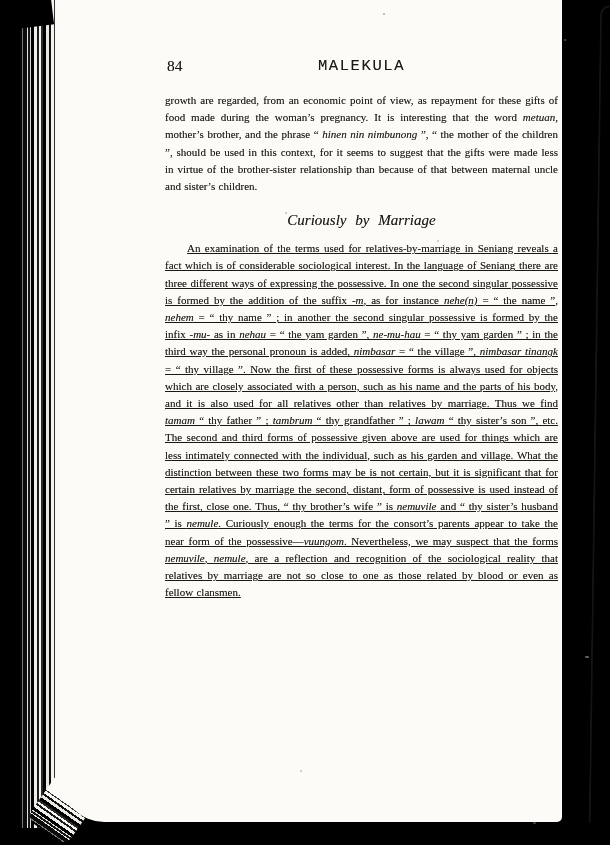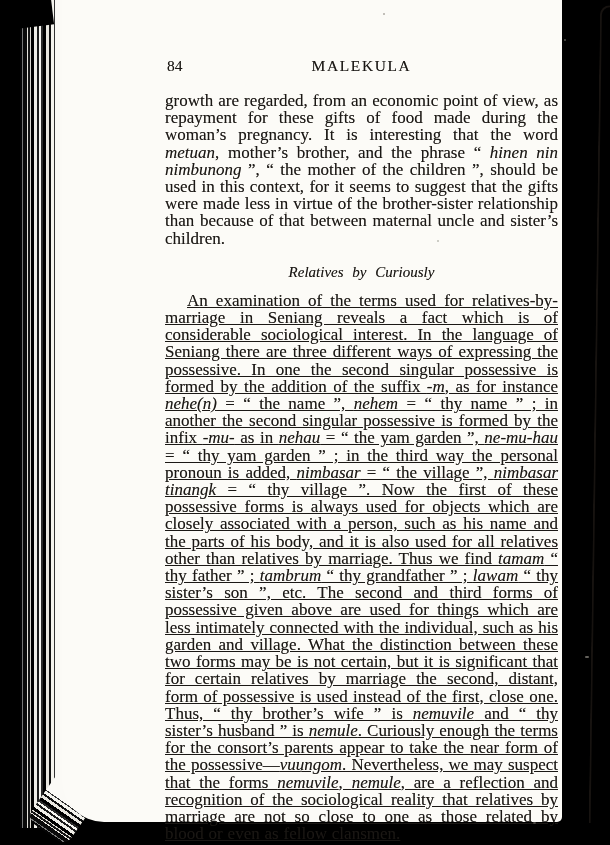--- a/index.html
+++ b/index.html
@@ -99,24 +99,25 @@
   }
   .page-number {
     position: absolute;
     left: 2px; top: 0;
   }
   .running-title {
     position: absolute;
     left: 0; right: 0; top: 0;
     text-align: center;
     letter-spacing: 1.6px;
+    font-family: Liberation Mono, monospace;
   }
   .para {
     margin: 0;
-    font-size: 17px;
+    font-size: 11px;
     line-height: 17.2px;
     text-align: justify;
     word-spacing: 0.6px;
   }
   .para.first {
     margin-top: 16px;
   }
   .para.indent {
     text-indent: 22px;
     text-decoration: underline;
@@ -155,21 +156,21 @@
   <div class="book-page"></div>
   <div class="right-page-edge"></div>
 
   <div class="text-block">
     <div class="page-header">
       <span class="page-number">84</span>
       <span class="running-title">MALEKULA</span>
     </div>
     <div>
         <p class="para first"><span>growth are regarded, from an economic point of view, as repayment for these gifts of food made during the woman’s pregnancy.  It is interesting that the word </span><i>metuan</i><span>, mother’s brother, and the phrase “ </span><i>hinen nin nimbunong</i><span> ”, “ the mother of the children ”, should be used in this context, for it seems to suggest that the gifts were made less in virtue of the brother-sister relationship than because of that between maternal uncle and sister’s children.</span></p>
-        <div class="section-heading">Relatives by Curiously</div>
+        <div class="section-heading">Curiously by Marriage</div>
         <p class="para indent"><span>An examination of the terms used for relatives-by-marriage in Seniang reveals a fact which is of considerable sociological interest.  In the language of Seniang there are three different ways of expressing the possessive.  In one the second singular possessive is formed by the addition of the suffix </span><i>-m</i><span>, as for instance </span><i>nehe(n)</i><span> = “ the name ”, </span><i>nehem</i><span> = “ thy name ” ;  in another the second singular possessive is formed by the infix </span><i>-mu-</i><span> as in </span><i>nehau</i><span> = “ the yam garden ”, </span><i>ne-mu-hau</i><span> = “ thy yam garden ” ;  in the third way the personal pronoun is added, </span><i>nimbasar</i><span> = “ the village ”, </span><i>nimbasar tinangk</i><span> = “ thy village ”. Now the first of these possessive forms is always used for objects which are closely associated with a person, such as his name and the parts of his body, and it is also used for all relatives other than relatives by marriage.  Thus we find </span><i>tamam</i><span> “ thy father ” ; </span><i>tambrum</i><span> “ thy grandfather ” ;  </span><i>lawam</i><span> “ thy sister’s son ”, etc. The second and third forms of possessive given above are used for things which are less intimately connected with the individual, such as his garden and village.  What the distinction between these two forms may be is not certain, but it is significant that for certain relatives by marriage the second, distant, form of possessive is used instead of the first, close one.  Thus, “ thy brother’s wife ” is </span><i>nemuvile</i><span> and “ thy sister’s husband ” is </span><i>nemule</i><span>.  Curiously enough the terms for the consort’s parents appear to take the near form of the possessive—</span><i>vuungom</i><span>.  Nevertheless, we may suspect that the forms </span><i>nemuvile</i><span>, </span><i>nemule</i><span>, are a reflection and recognition of the sociological reality that relatives by marriage are not so close to one as those related by blood or even as fellow clansmen.</span></p>
       </div>
   </div>
 
   <div class="speck s1"></div>
   <div class="speck s2"></div>
   <div class="speck s3"></div>
   <div class="speck s4"></div>
   <div class="speck s5"></div>
   <div class="speck s6"></div>

